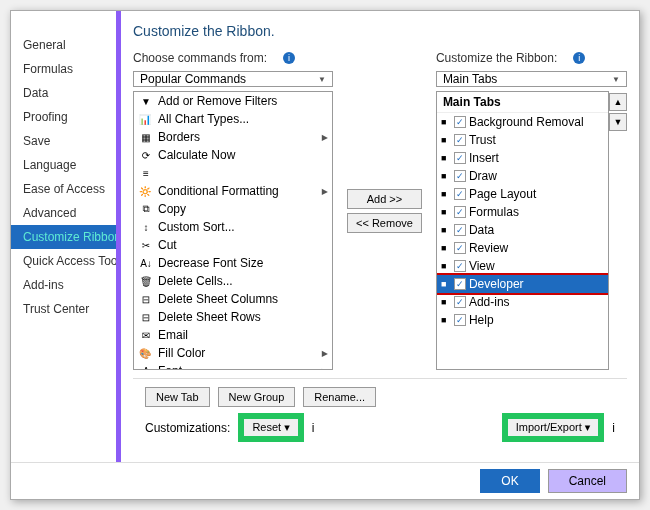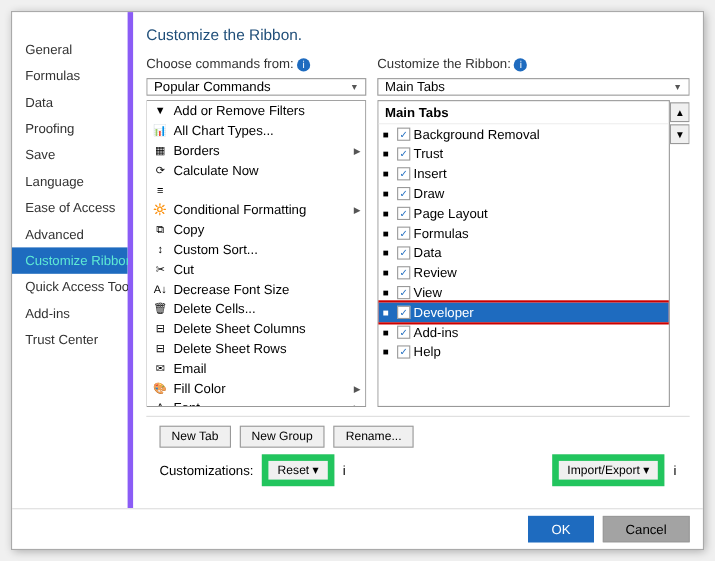--- a/index.html
+++ b/index.html
@@ -6,21 +6,21 @@
     body { background: #f0f0f0; display: flex; align-items: center; justify-content: center; width: 650px; height: 510px; overflow: hidden; }
     .dialog { width: 630px; height: 490px; background: #fff; border: 1px solid #aaa; box-shadow: 2px 2px 8px rgba(0,0,0,0.3); display: flex; flex-direction: column; }
     .dialog-body { display: flex; flex: 1; overflow: hidden; }
     .left-panel { width: 110px; border-right: 5px solid #8b5cf6; padding: 22px 0; overflow-y: auto; }
     .left-item { padding: 5px 12px; cursor: pointer; color: #333; white-space: nowrap; }
     .left-item.selected { background: #1e6bbf; color: #5eead4; }
     .main-content { flex: 1; padding: 12px; display: flex; flex-direction: column; gap: 8px; overflow: hidden; }
     .main-title { font-size: 14px; font-weight: normal; color: #1f4e79; margin-bottom: 4px; }
     .left-col { width: 200px; display: flex; flex-direction: column; gap: 4px; }
     .right-col { flex: 1; display: flex; flex-direction: column; gap: 4px; }
-    .col-label { font-size: 11px; color: #333; margin-bottom: 2px; display: flex; align-items: flex-end; gap: 3px; }
+    .col-label { font-size: 11px; color: #333; margin-bottom: 2px; display: flex; align-items: center; gap: 16px; }
     .col-label .info-icon { width: 12px; height: 12px; border-radius: 50%; background: #1e6bbf; color: #fff; font-size: 9px; display: inline-flex; align-items: center; justify-content: center; cursor: pointer; }
     .dropdown { width: 100%; border: 1px solid #999; padding: 3px 6px; background: #fff; display: flex; align-items: center; justify-content: space-between; cursor: pointer; height: 16px; }
     .dropdown-arrow { font-size: 8px; color: #555; }
     .list-box { border: 1px solid #999; flex: 1; overflow-y: auto; background: #fff; }
     .list-item { display: flex; align-items: center; padding: 1px 4px; gap: 4px; cursor: pointer; min-height: 18px; }
     .list-item-icon { width: 16px; height: 16px; flex-shrink: 0; display: flex; align-items: center; justify-content: center; font-size: 10px; }
     .list-item-text { flex: 1; white-space: nowrap; overflow: hidden; text-overflow: ellipsis; }
     .list-item-arrow { font-size: 8px; color: #555; }
     .mid-buttons { display: flex; flex-direction: column; gap: 4px; justify-content: center; padding: 0 4px; }
     .mid-btn { border: 1px solid #999; background: #f0f0f0; padding: 3px 8px; cursor: pointer; white-space: nowrap; font-size: 11px; text-align: center; }
@@ -30,21 +30,21 @@
     .tree-checkbox { width: 12px; height: 12px; border: 1px solid #999; display: inline-flex; align-items: center; justify-content: center; font-size: 9px; background: #fff; color: #1e6bbf; flex-shrink: 0; }
     .tree-label { flex: 1; }
     .right-scroll-btns { display: flex; flex-direction: column; gap: 2px; padding: 2px 0; }
     .scroll-btn { border: 1px solid #999; background: #f0f0f0; width: 18px; height: 18px; display: flex; align-items: center; justify-content: center; cursor: pointer; font-size: 9px; }
     .bottom-section { border-top: 1px solid #ddd; padding: 8px 12px; display: flex; flex-direction: column; gap: 6px; }
     .bottom-buttons-row { display: flex; gap: 8px; align-items: center; }
     .bottom-btn { border: 1px solid #999; background: #f0f0f0; padding: 3px 10px; cursor: pointer; font-size: 11px; }
     .customizations-row { display: flex; align-items: center; gap: 8px; }
     .reset-btn { border: 6px solid #22c55e; background: #f0f0f0; padding: 2px 8px; cursor: pointer; font-size: 11px; display: flex; align-items: center; gap: 2px; }
     .dialog-footer { border-top: 1px solid #ddd; padding: 6px 12px; display: flex; justify-content: flex-end; gap: 8px; }
-    .footer-btn { border: 1px solid #999; background: #a3a3a3; padding: 4px 20px; cursor: pointer; font-size: 12px; }
+    .footer-btn { border: 1px solid #999; background: #c4b5fd; padding: 4px 20px; cursor: pointer; font-size: 12px; }
     .footer-btn.primary { background: #1e6bbf; color: #fff; border-color: #1e6bbf; margin-left: 48px; }
     .list-box-wrap { display: flex; flex: 1; overflow: hidden; }
   </style>
 </head>
 <body>
 
 <div class="dialog">
 
   <div class="dialog-body">
     <div class="left-panel">
@@ -143,20 +143,24 @@
               <div class="list-item">
                 <div class="list-item-icon">A</div>
                 <span class="list-item-text">Font</span>
                 <span class="list-item-arrow">▶</span>
               </div>
 
             </div>
           </div>
         </div>
 
+        <div class="mid-buttons">
+          <button class="mid-btn">Add &gt;&gt;</button>
+          <button class="mid-btn">&lt;&lt; Remove</button>
+        </div>
 
         <div class="right-col">
           <div class="col-label">
             <span>Customize the Ribbon:</span>
             <span class="info-icon">i</span>
           </div>
           <div class="dropdown">
             <span>Main Tabs</span>
             <span class="dropdown-arrow">▼</span>
           </div>

